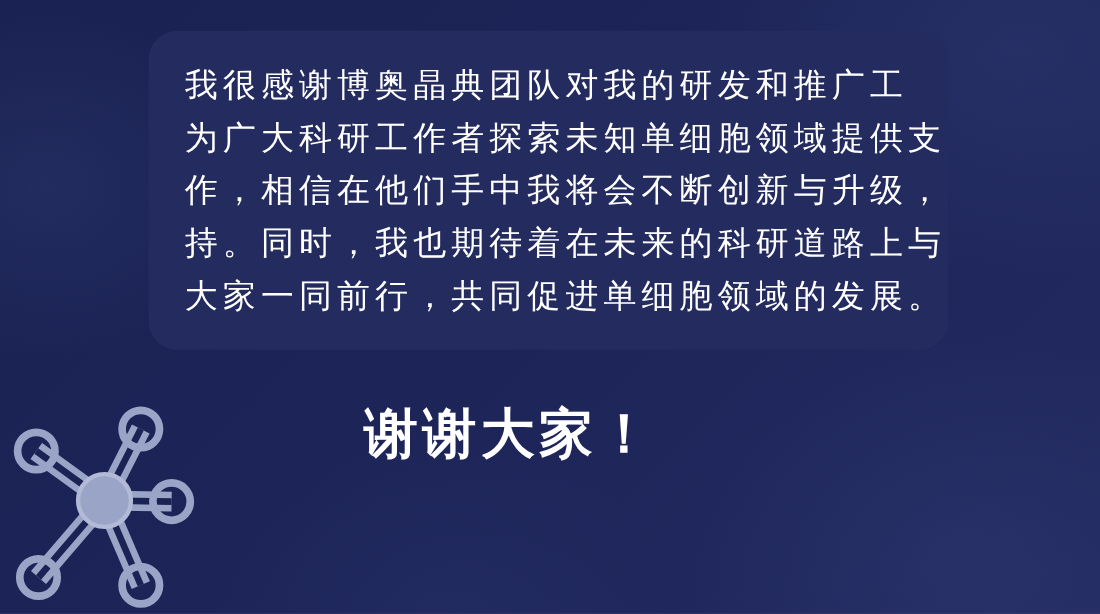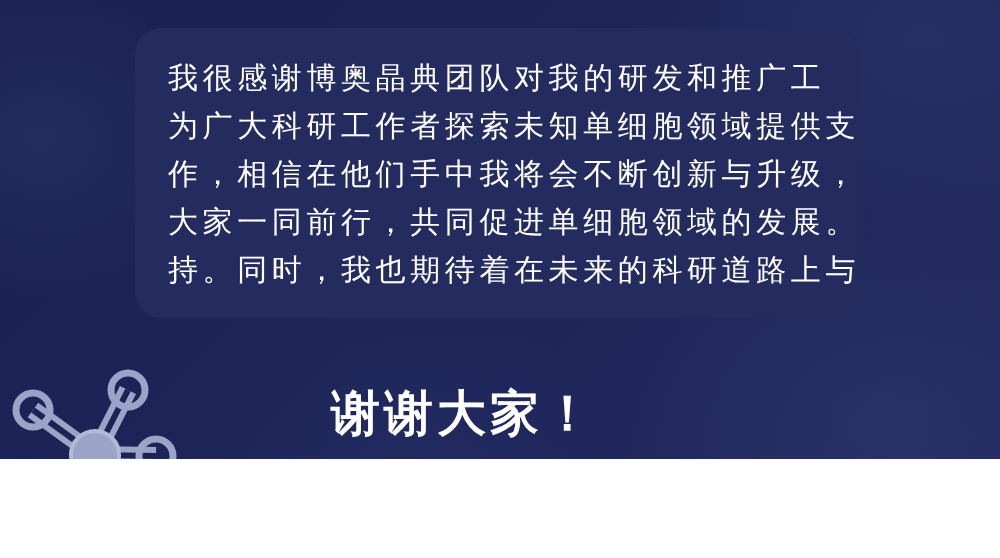--- a/index.html
+++ b/index.html
@@ -9,21 +9,21 @@
   body {
     width: 1000px;
     height: 558px;
     overflow: hidden;
     font-family: "Liberation Sans", "DejaVu Sans", sans-serif;
   }
 
   #slide {
     position: relative;
     width: 1000px;
-    height: 459px;
+    height: 558px;
     background: #1b2355;
     overflow: hidden;
   }
 
   
   .bg-texture {
     position: absolute;
     inset: 0;
     background:
       radial-gradient(ellipse 420px 300px at 92% 8%,  rgba(86,100,160,0.16), rgba(86,100,160,0) 70%),
@@ -59,21 +59,21 @@
     line-height: 48px;
     letter-spacing: 4.6px;
     white-space: nowrap;
     font-weight: 400;
   }
 
   
   .thanks {
     position: absolute;
     left: 331px;
-    top: 384px;
+    top: 366px;
     color: #ffffff;
     font-size: 49px;
     font-weight: bold;
     letter-spacing: 4px;
     line-height: 58px;
     white-space: nowrap;
   }
 
   
   .molecule {
@@ -122,20 +122,20 @@
 
       <circle cx="95" cy="97" r="24" fill="#9aa4c6" stroke="#b2bad6" stroke-width="4"></circle>
     </svg>
   </div>
 
   <div class="quote-card">
     <div class="quote-body">
       <div class="quote-line">我很感谢博奥晶典团队对我的研发和推广工</div>
       <div class="quote-line">为广大科研工作者探索未知单细胞领域提供支</div>
       <div class="quote-line">作，相信在他们手中我将会不断创新与升级，</div>
+      <div class="quote-line">持。同时，我也期待着在未来的科研道路上与</div>
       <div class="quote-line">大家一同前行，共同促进单细胞领域的发展。</div>
-      <div class="quote-line">持。同时，我也期待着在未来的科研道路上与</div>
     </div>
   </div>
 
   <div class="thanks">谢谢大家！</div>
 
 </div>
 
 </body></html>

